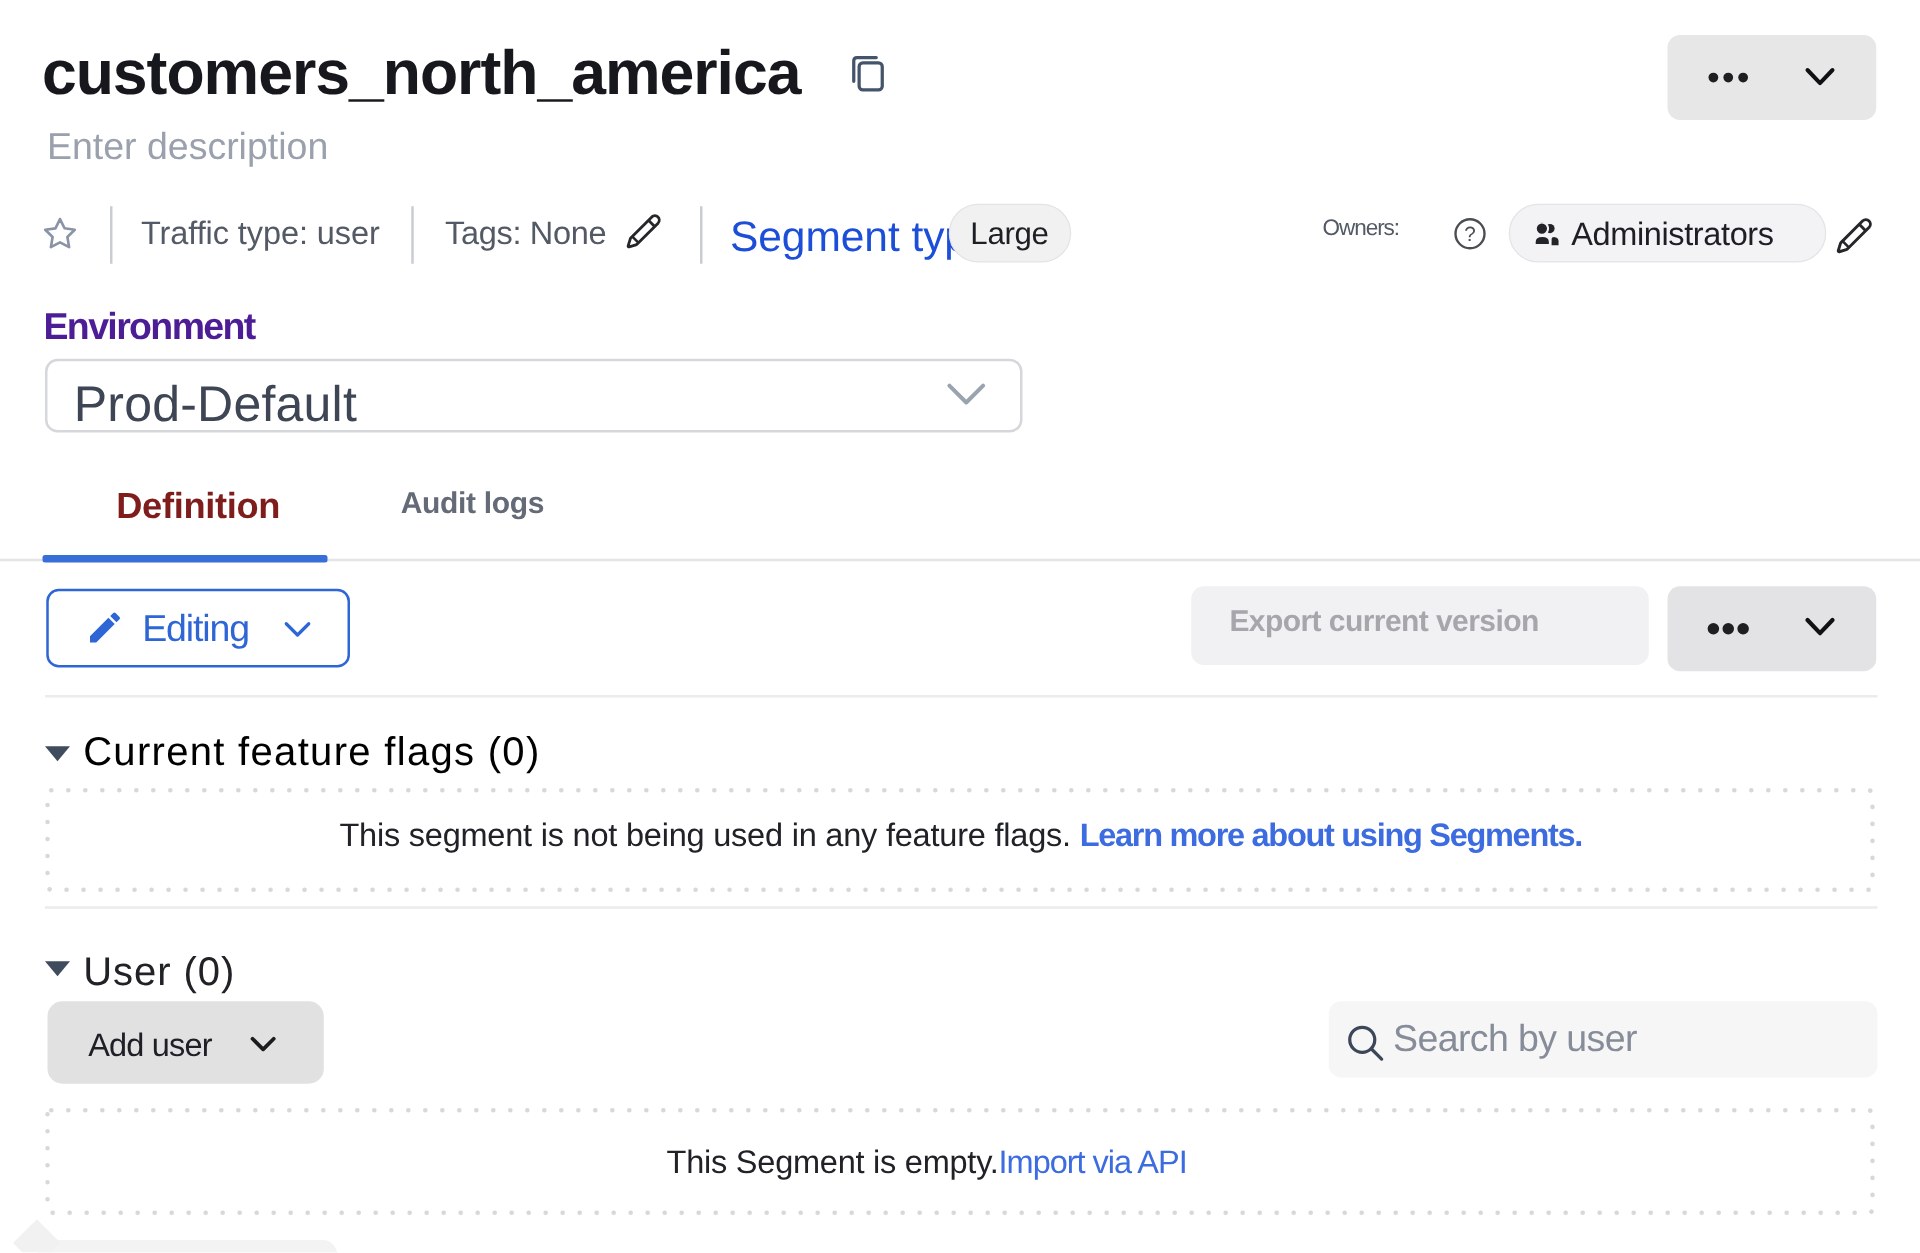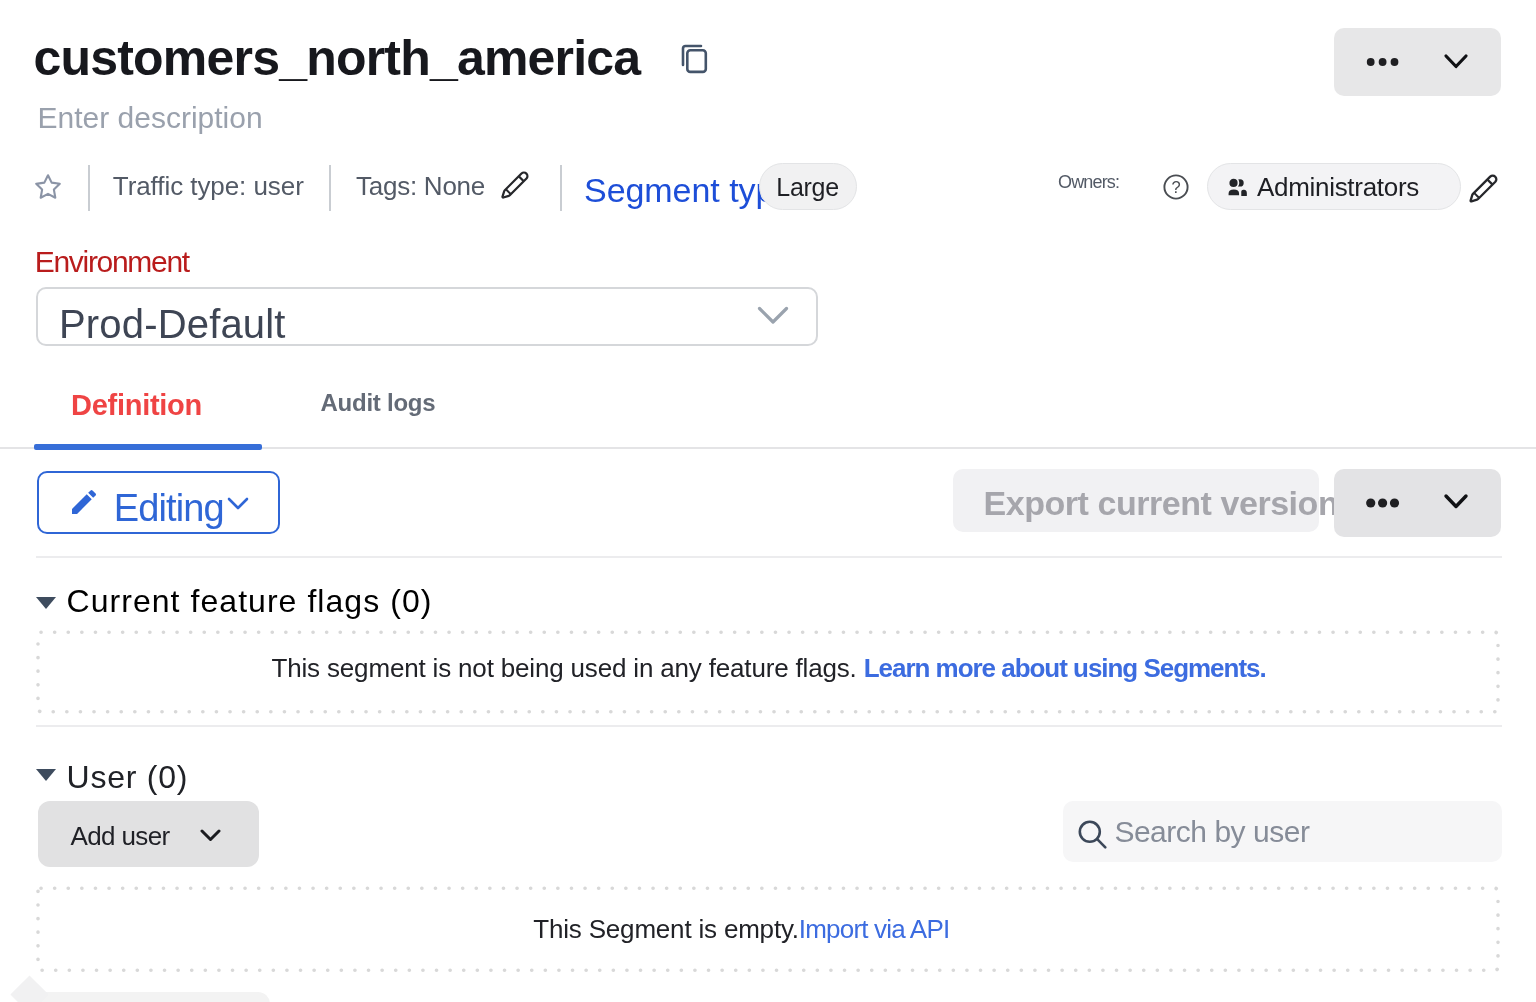--- a/index.html
+++ b/index.html
@@ -56,43 +56,43 @@
   <circle cx="6.2" cy="4.6" r="4.7" fill="#222428" stroke="#f3f3f5" stroke-width="1.6"></circle>
   <path d="M0.7 17.2 L0.7 14.6 Q0.7 10.2 6.5 10.2 Q12.3 10.2 12.3 14.6 L12.3 17.2 Z" fill="#222428" stroke="#f3f3f5" stroke-width="1.6"></path>
 </svg>
 <div class="t" style="left:1257px;top:174px;font-size:26px;color:#1e1f24;letter-spacing:-0.3px">Administrators</div>
 <svg class="abs" id="pen2" style="left:1467.8px;top:172.8px" width="31" height="31" viewBox="0 0 24 24" fill="none">
   <path d="M21.17 6.81a2.82 2.82 0 0 0-3.98-3.99L3.84 16.17a2 2 0 0 0-.5.83l-1.32 4.35a.5.5 0 0 0 .62.63l4.35-1.32a2 2 0 0 0 .83-.5z" stroke="#26272b" stroke-width="1.8" stroke-linejoin="round"></path>
   <path d="M15 5l4 4" stroke="#26272b" stroke-width="1.8"></path>
   <path d="M4.7 15.4 L8.7 19.4" stroke="#26272b" stroke-width="1.6"></path>
 </svg>
 
-<div class="t" style="left:34.8px;top:246.6px;font-size:30px;font-weight:400;color:#b91c1c;letter-spacing:-1.31px">Environment</div>
+<div class="t" style="left:34.8px;top:246.6px;font-size:30px;font-weight:700;color:#4c1d95;letter-spacing:-1.31px">Environment</div>
 <div class="abs" style="left:36px;top:287px;width:782px;height:59px;border:2px solid #d5d7da;border-radius:10px"></div>
 <div class="t" style="left:59px;top:304px;font-size:40px;color:#3e4554;letter-spacing:0.17px">Prod-Default</div>
 <svg class="abs" style="left:757px;top:305px" width="32" height="22" viewBox="0 0 32 22" fill="none">
   <path d="M2.5 3.5 L16 17 L29.5 3.5" stroke="#9aa3ae" stroke-width="3.2" stroke-linecap="round" stroke-linejoin="round"></path>
 </svg>
 
-<div class="t" style="left:71px;top:390.7px;font-size:29px;font-weight:700;color:#ef4444;letter-spacing:-0.27px">Definition</div>
+<div class="t" style="left:93px;top:390.7px;font-size:29px;font-weight:700;color:#7f1d1d;letter-spacing:-0.27px">Definition</div>
 <div class="t" style="left:320.5px;top:390.7px;font-size:24px;font-weight:700;color:#646b77;letter-spacing:-0.25px">Audit logs</div>
 <div class="abs" style="left:0;top:447px;width:1536px;height:2px;background:#e4e4e6"></div>
 <div class="abs" style="left:34px;top:444px;width:228px;height:5.5px;background:#376ed8;border-radius:2px"></div>
 
 <div class="abs" style="left:37px;top:471px;width:243px;height:63px;border:2px solid #2f66d6;border-radius:10px"></div>
 <svg class="abs" id="pen3" style="left:67.6px;top:486.1px" width="32" height="32" viewBox="0 0 24 24" fill="#2f66d6">
   <path d="M3 17.25V21h3.75L17.81 9.94l-3.75-3.75L3 17.25zM20.71 7.04c.39-.39.39-1.02 0-1.41l-2.34-2.34a.9959.9959 0 0 0-1.41 0l-1.83 1.83 3.75 3.75 1.83-1.83z"></path>
 </svg>
-<div class="t" style="left:113.8px;top:488.8px;font-size:38px;color:#2f66d6;letter-spacing:-0.91px">Editing</div>
+<div class="t" style="left:113.8px;top:488.8px;font-size:30px;color:#2f66d6;letter-spacing:-0.91px">Editing</div>
 <svg class="abs" style="left:227px;top:496px" width="22" height="14" viewBox="0 0 22 14" fill="none">
   <path d="M2 3 L11 12 L20 3" stroke="#2f66d6" stroke-width="2.6" stroke-linecap="round" stroke-linejoin="round"></path>
 </svg>
 
 <div class="abs" style="left:953px;top:469px;width:366px;height:63px;background:#f1f1f3;border-radius:10px"></div>
-<div class="t" style="left:983.5px;top:485.5px;font-size:34px;font-weight:700;color:#a6a6ac;letter-spacing:-0.45px">Export current version</div>
+<div class="t" style="left:983.5px;top:485.5px;font-size:24px;font-weight:700;color:#a6a6ac;letter-spacing:-0.45px">Export current version</div>
 
 <div class="abs" style="left:1334px;top:469px;width:167px;height:68px;background:#e3e3e5;border-radius:10px"></div>
 <svg class="abs" style="left:1334px;top:469px" width="167" height="68" viewBox="0 0 167 68" fill="none">
   <circle cx="36.7" cy="34" r="4.6" fill="#1f1f22"></circle>
   <circle cx="48.6" cy="34" r="4.6" fill="#1f1f22"></circle>
   <circle cx="60.5" cy="34" r="4.6" fill="#1f1f22"></circle>
   <path d="M112 27 L122 37.5 L132 27" stroke="#101114" stroke-width="3.4" stroke-linecap="round" stroke-linejoin="round"></path>
 </svg>
 
 <div class="abs" style="left:36px;top:556px;width:1466px;height:2px;background:#ececee"></div>

